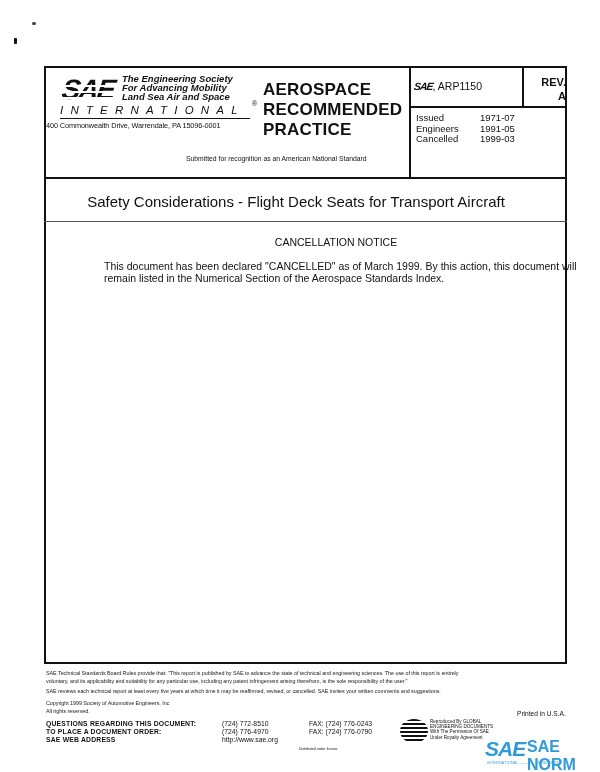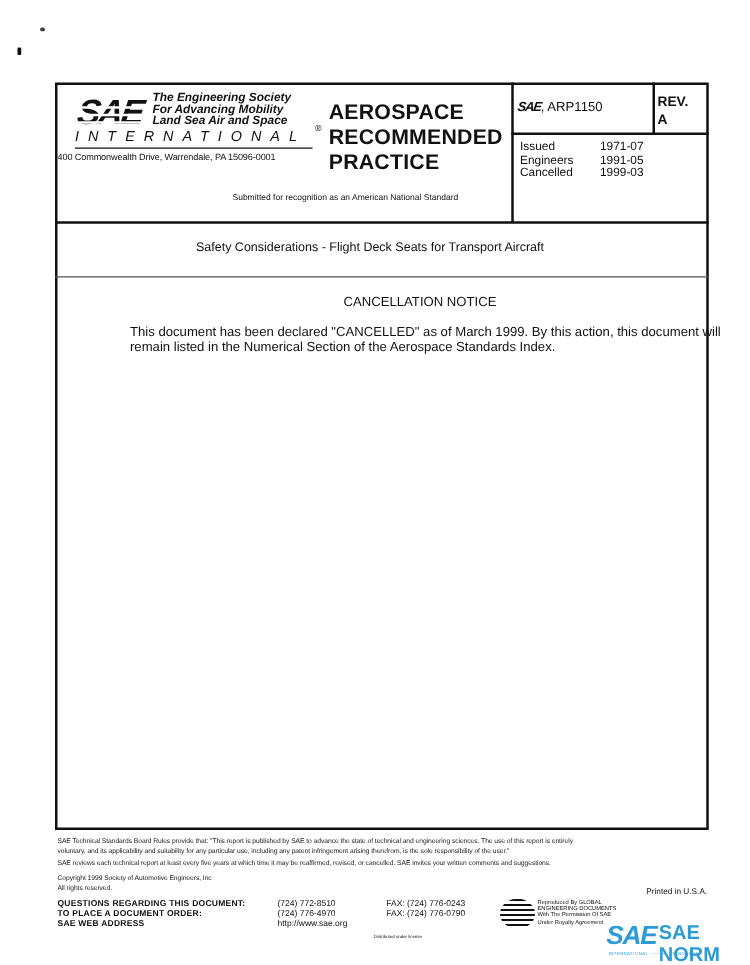--- a/index.html
+++ b/index.html
@@ -20,27 +20,27 @@
   .international { position:absolute; left:4px; top:30px; font-size:11.5px; font-style:italic; letter-spacing:7.2px; white-space:nowrap; }
   .intl-rule { position:absolute; left:4px; top:44px; width:190px; border-top:1px solid #111; }
   .reg { position:absolute; left:196px; top:26px; font-size:7px; }
   .address { left:46px; top:121px; font-size:7.3px; white-space:nowrap; letter-spacing:-0.1px; }
 
   .doctype { left:263px; top:80px; font-size:17px; font-weight:bold; line-height:20px; letter-spacing:0.2px; }
   .submitted { left:186px; top:155px; font-size:6.8px; white-space:nowrap; }
 
   .arp { left:414px; top:80px; font-size:10.5px; white-space:nowrap; }
   .arp .mini-sae { font-weight:bold; font-style:italic; font-size:10.5px; letter-spacing:-1px; display:inline-block; transform:skewX(-8deg); }
-  .rev { left:526px; top:75px; width:40px; text-align:left; font-size:11px; font-weight:bold; line-height:14px; }
+  .rev { left:526px; top:75px; width:40px; text-align:right; font-size:11px; font-weight:bold; line-height:14px; }
 
   .dates { left:416px; top:113px; font-size:9.5px; line-height:10.5px; }
   .dates .row { display:flex; }
   .dates .lbl { width:64px; }
 
-  .title { left:46px; top:193px; width:500px; text-align:center; font-size:10px; }
+  .title { left:46px; top:193px; width:500px; text-align:center; font-size:15px; }
   .notice-h { left:46px; top:236px; width:580px; text-align:center; font-size:10.5px; }
   .notice-p { left:64px; top:260px; width:500px; font-size:10.5px; line-height:12px;margin-left:40px; }
 
   .footer-p { left:46px; font-size:5.4px; white-space:nowrap; letter-spacing:-0.05px; color:#222; }
   .footer-row { font-size:6.5px; font-weight:bold; letter-spacing:0.2px; }
   .contact { font-size:6.8px; line-height:8px; }
   .printed { left:517px; top:710px; font-size:6.6px; }
   .globe { left:400px; top:719px; width:28px; height:24px; border-radius:50%; background:repeating-linear-gradient(180deg,#111 0 2px,#fff 2px 4px); }
   .ihs { left:430px; top:719px; font-size:4.6px; line-height:5.2px; }
   .ihs-under { left:299px; top:747px; font-size:3.5px; }

